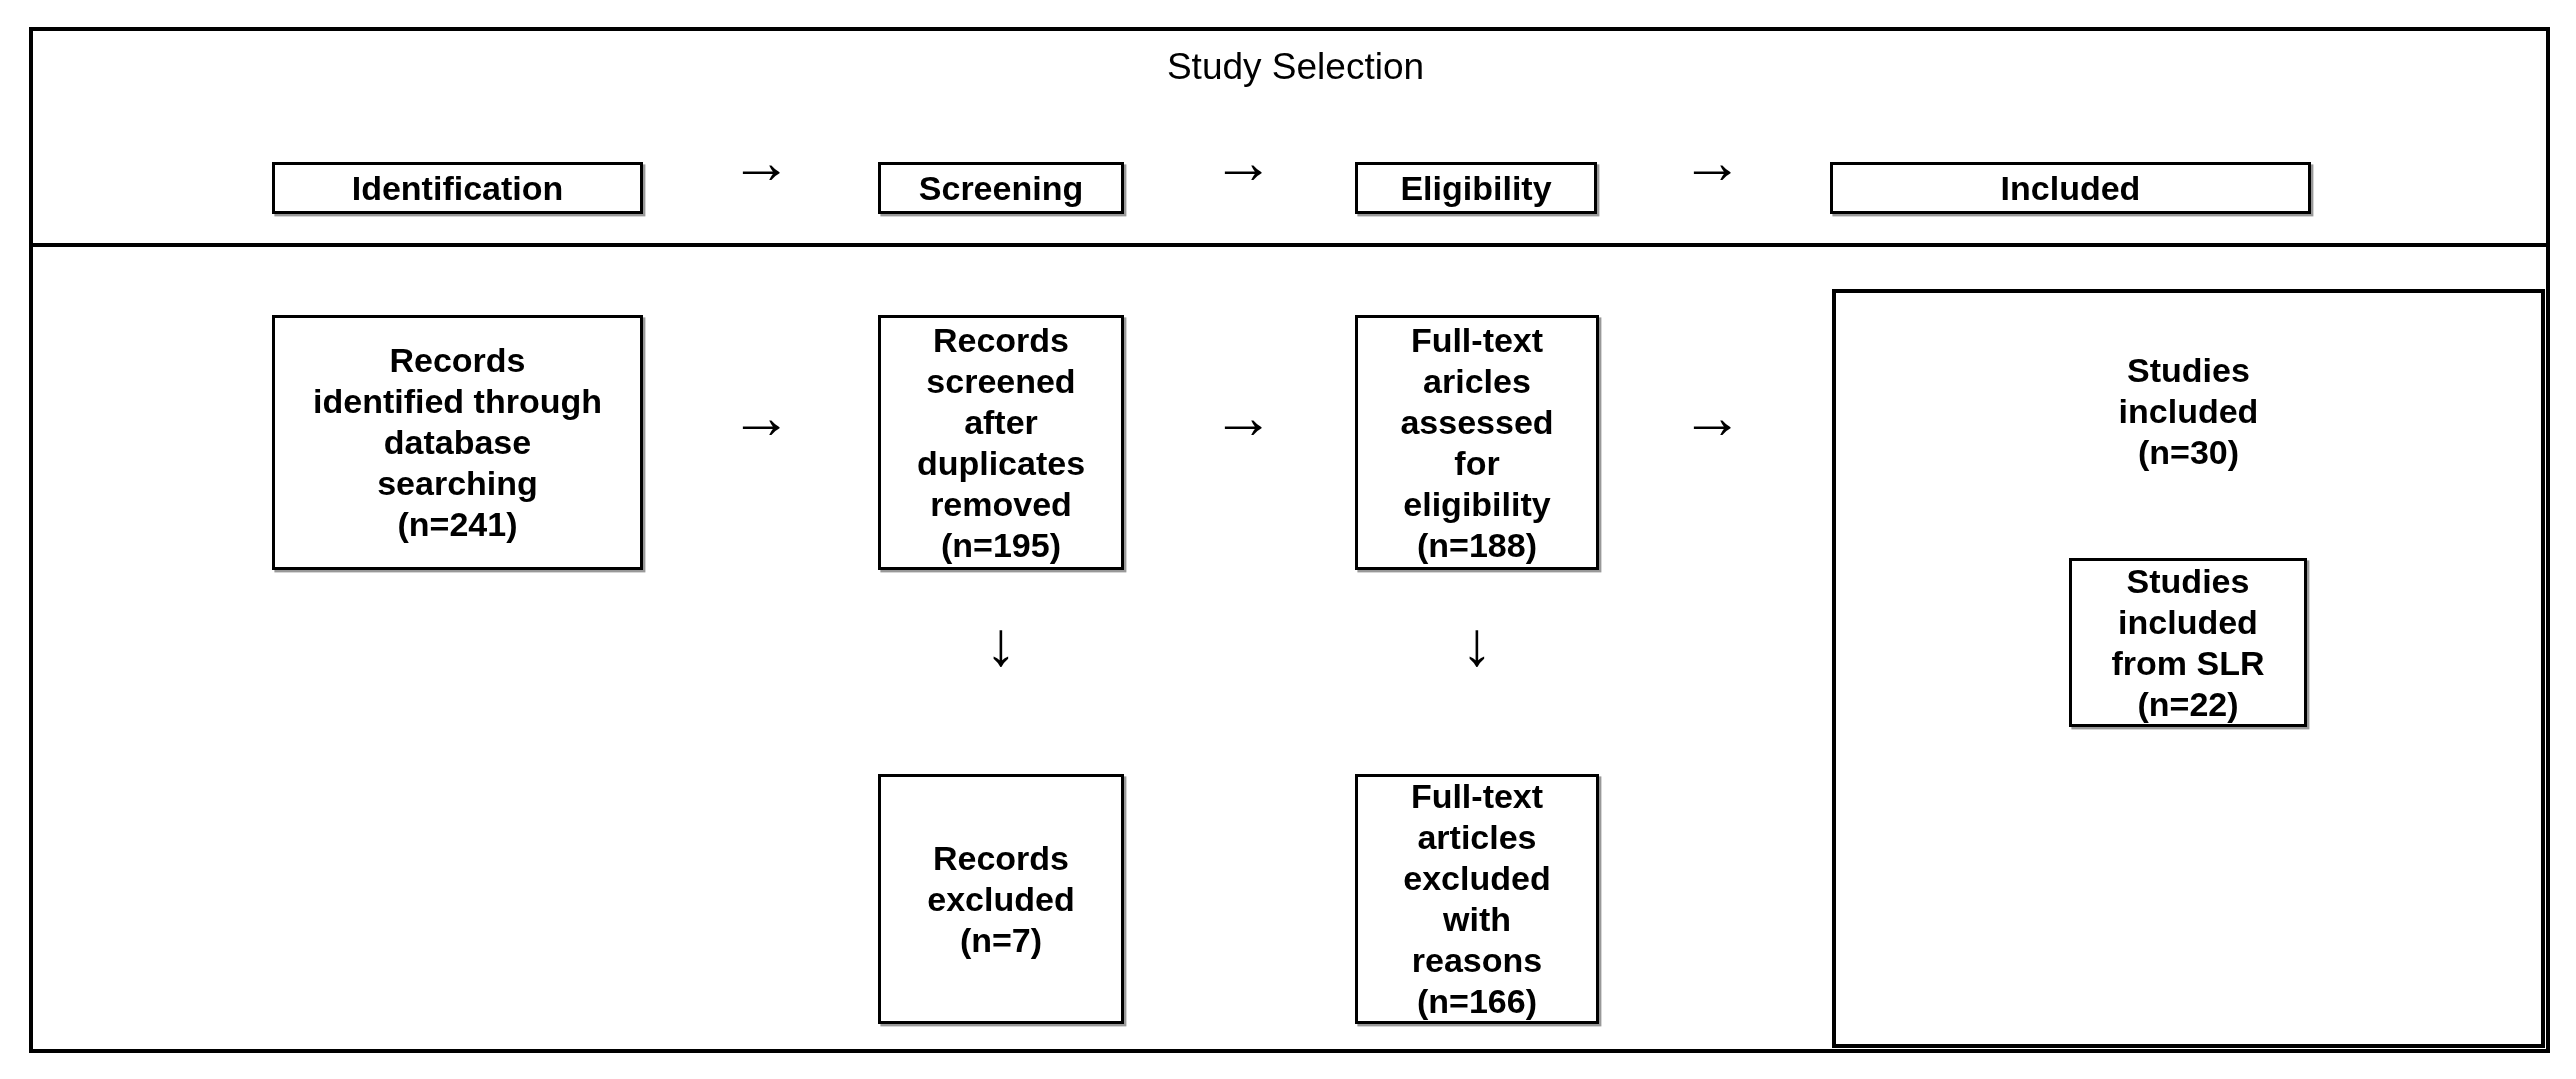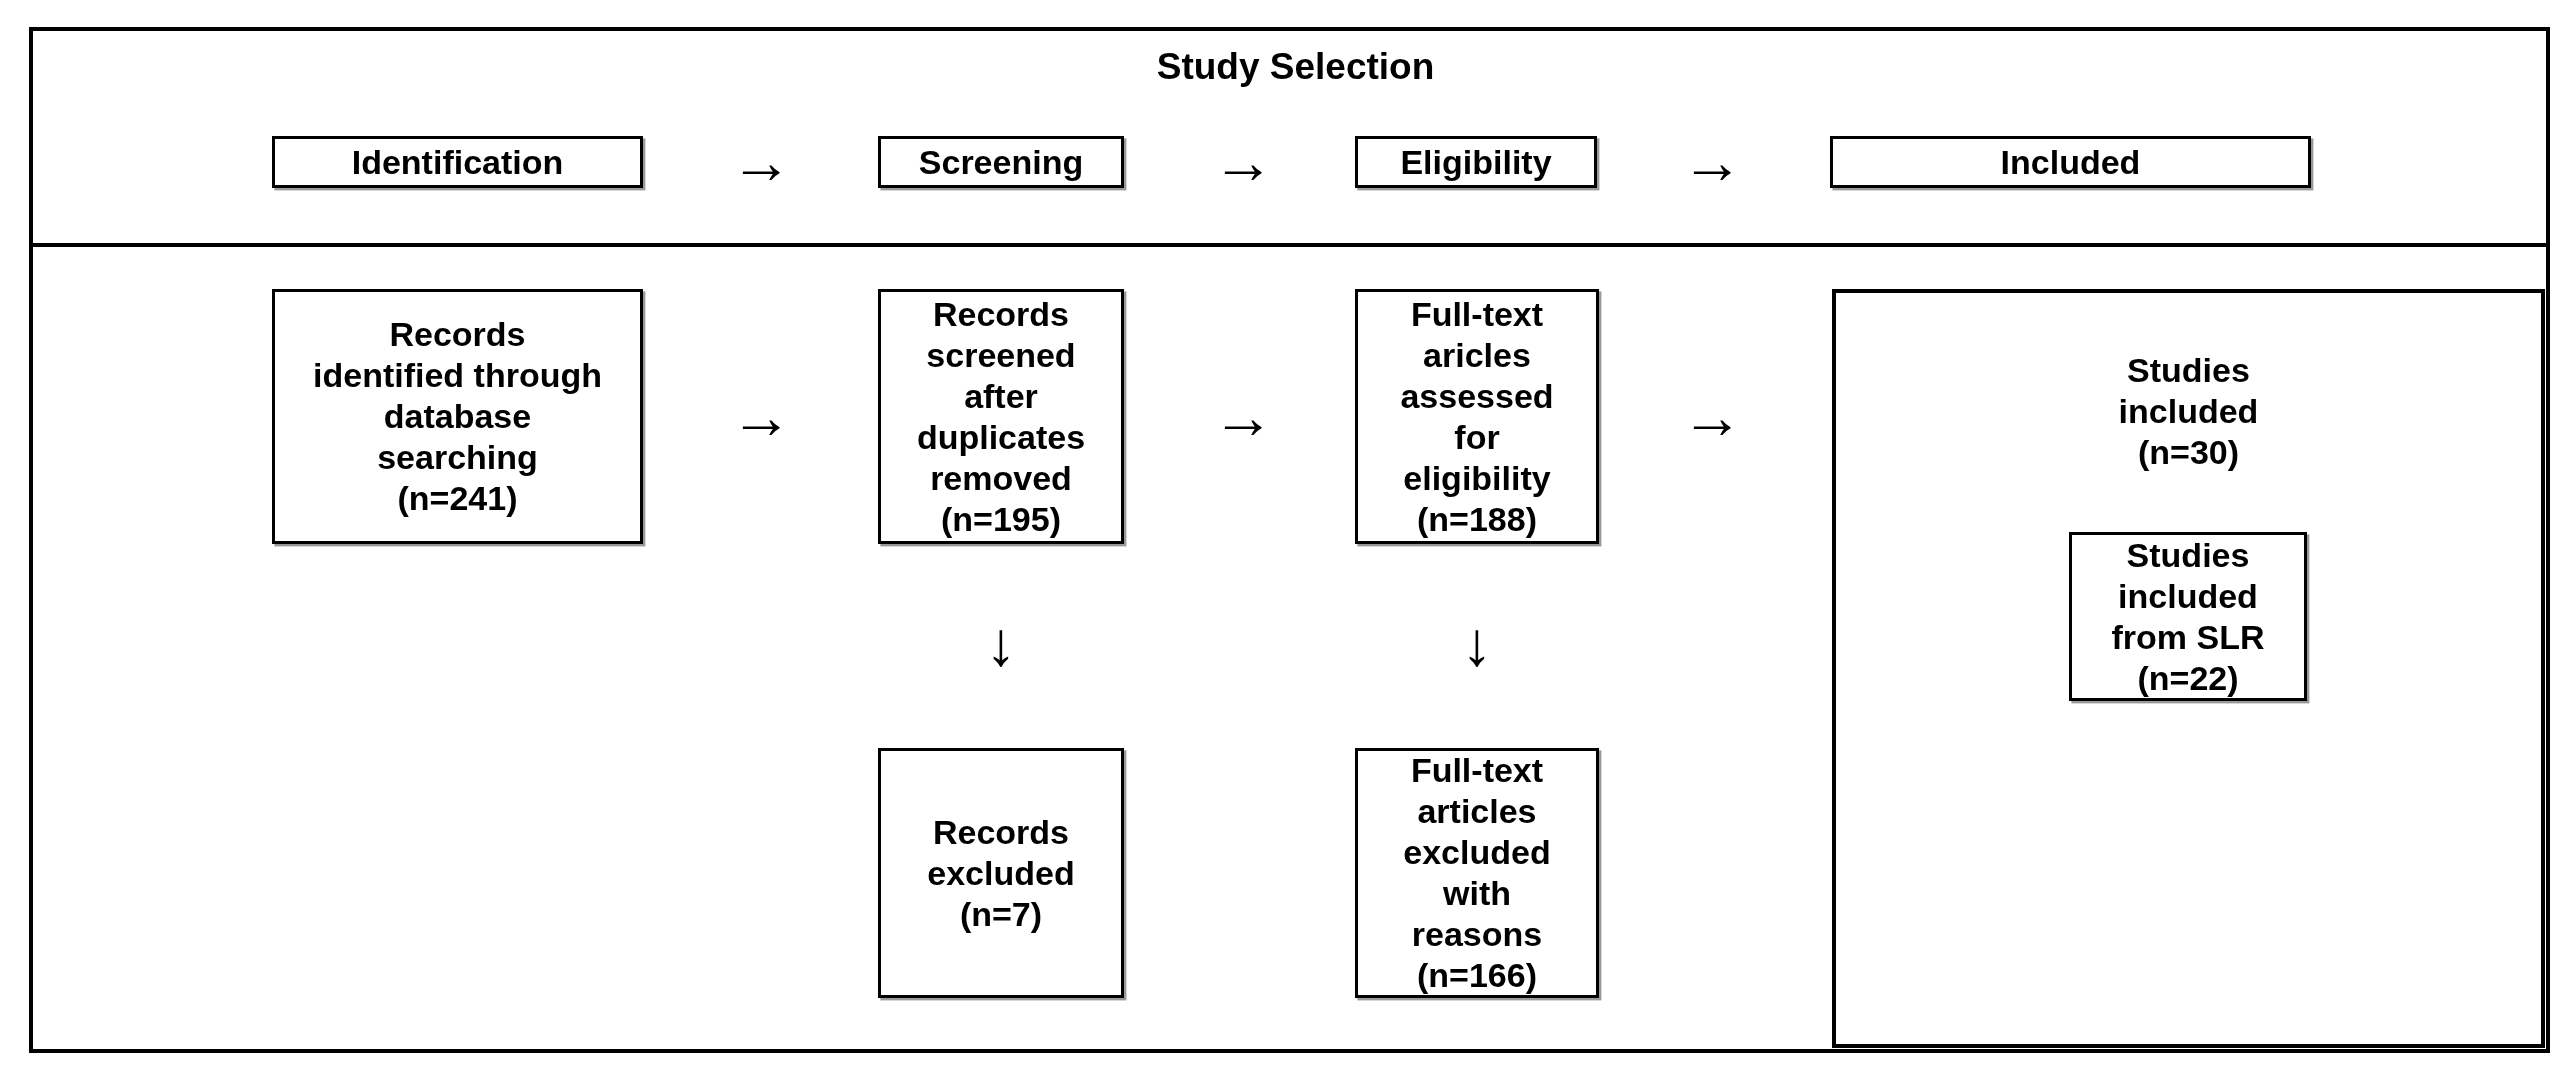--- a/index.html
+++ b/index.html
@@ -17,35 +17,36 @@
     color:var(--text);
     overflow:hidden;
   }
   .abs{position:absolute;box-sizing:border-box;}
   .frame{
     border:4.9px solid var(--border);
     background:transparent;
   }
   .title{
     text-align:center;
-    font-size:37px;font-weight:bold;
+    font-size:37px;font-weight:normal;
     line-height:41px;
     padding-left:12px;
   }
   .separator{
     background:var(--border);
   }
   .box{
     border:3.3px solid var(--border);
     background:var(--background);
     display:flex;align-items:center;justify-content:center;
     text-align:center;
     font-size:34px;font-weight:bold;line-height:41px;
     white-space:pre-line;
     box-shadow:2.4px 2.4px 0 var(--shadow);
+    margin-top:26px;
   }
   .container-box{
     border:4.1px solid var(--border);
     background:transparent;
   }
   .plain-text{
     display:flex;align-items:flex-start;justify-content:center;
     text-align:center;
     font-size:34px;font-weight:bold;line-height:41px;
     white-space:pre-line;

